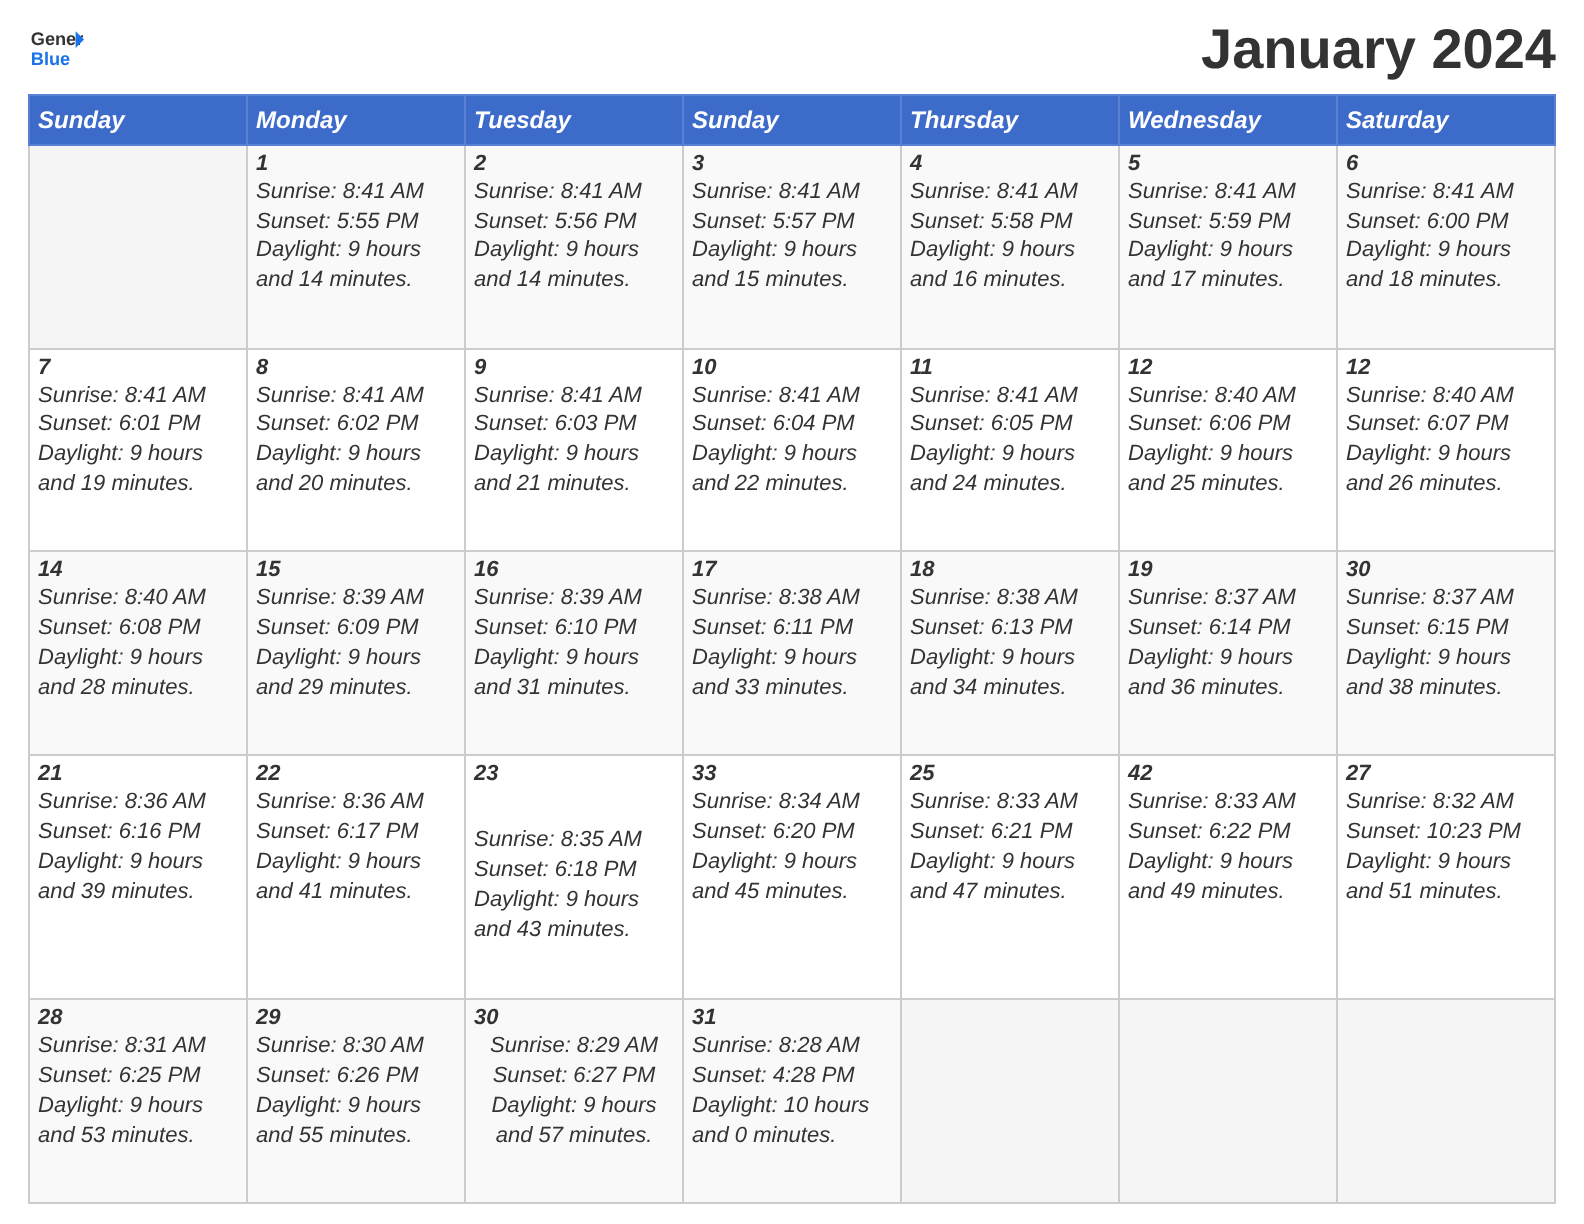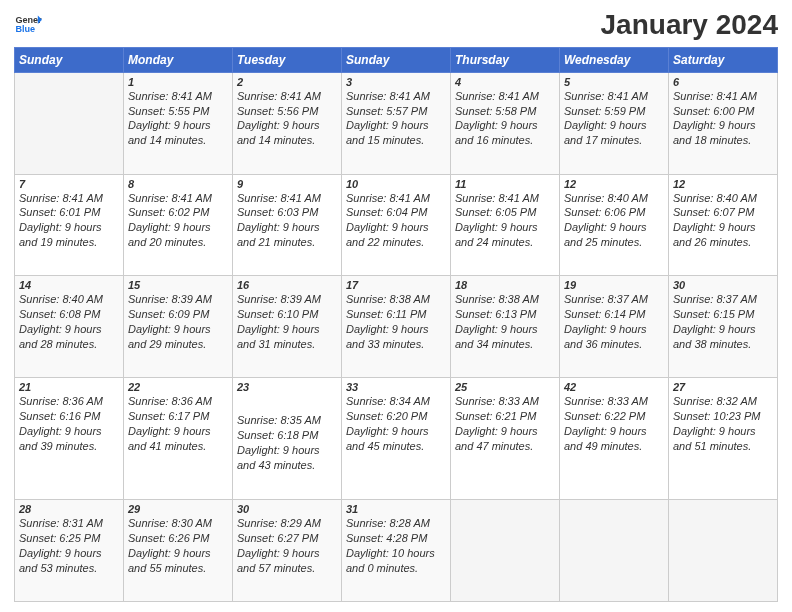--- a/index.html
+++ b/index.html
@@ -329,21 +329,21 @@
           </td>
           <td>
             <span class="day-num">29</span>
             <div class="day-info" style="white-space: pre-line;">Sunrise: 8:30 AM
 Sunset: 6:26 PM
 Daylight: 9 hours
 and 55 minutes.</div>
           </td>
           <td>
             <span class="day-num">30</span>
-            <div class="day-info" style="white-space: pre-line;">Sunrise: 8:29 AM
+            <div class="day-info" style="white-space: pre-line; text-align: center;">Sunrise: 8:29 AM
 Sunset: 6:27 PM
 Daylight: 9 hours
 and 57 minutes.</div>
           </td>
           <td>
             <span class="day-num">31</span>
             <div class="day-info" style="white-space: pre-line;">Sunrise: 8:28 AM
 Sunset: 4:28 PM
 Daylight: 10 hours
 and 0 minutes.</div>

